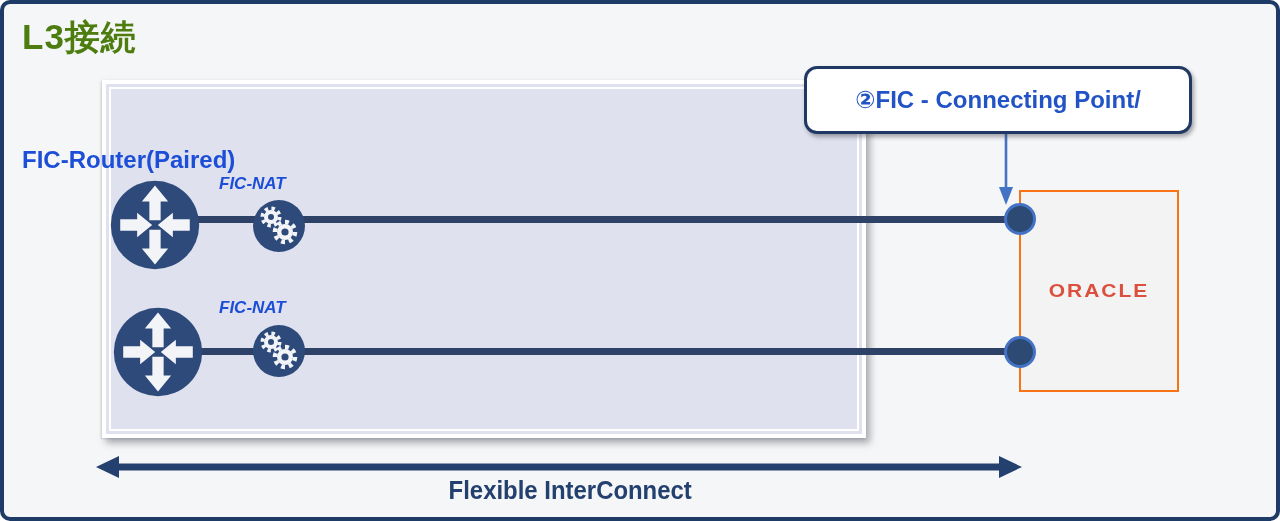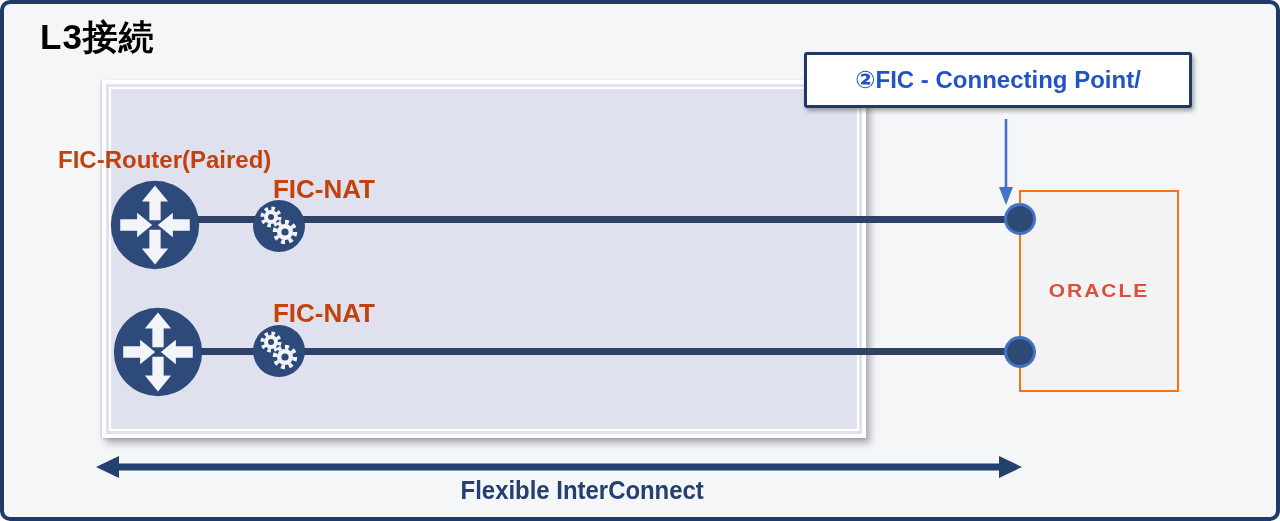--- a/index.html
+++ b/index.html
@@ -1,36 +1,36 @@
 <!DOCTYPE html>
 <html><head>
 <meta charset="utf-8">
 <style>
   html,body{margin:0;padding:0;background:#fff;font-family:"Liberation Sans","DejaVu Sans",sans-serif;}
   .canvas{
     position:relative;width:1280px;height:521px;box-sizing:border-box;
     background:#f5f6f7;border:4px solid #1e3a66;border-radius:10px;overflow:hidden;
   }
   .abs{position:absolute;}
-  .page-title{left:18px;top:10px;font-size:35px;font-weight:bold;color:#000000;letter-spacing:1px;margin-left:18px;}
+  .page-title{left:18px;top:10px;font-size:35px;font-weight:bold;color:#4d7c0f;letter-spacing:1px;}
   .panel{
     left:98px;top:76px;width:764px;height:358px;box-sizing:border-box;
     background:#dfe2ee;border:4px solid #ffffff;
     box-shadow:inset 0 0 0 3px #dfe2ee, inset 0 0 0 5px #ffffff,
                4px 5px 7px rgba(105,105,118,0.55), -1px 1px 2px rgba(140,140,150,0.35);
     z-index:0;
   }
   .panel-title{
     left:98px;top:86px;width:764px;text-align:center;
     font-size:30px;font-weight:400;color:#2e4a7b;z-index:1;
   }
-  .lbl{font-weight:bold;color:#c2410c;z-index:5;margin-left:36px;}
+  .lbl{font-weight:bold;color:#1d4ed8;z-index:5;}
   .router-label{left:18px;top:142px;font-size:24px;}
   .conn-label{left:392px;top:274px;width:450px;text-align:center;font-size:24px;}
-  .nat-label{font-size:26px;width:120px;text-align:right;}
+  .nat-label{font-size:17px;width:120px;text-align:left;font-style:italic;}
   .nat-label-1{left:215px;top:170px;}
   .nat-label-2{left:215px;top:294px;}
   .wire{height:7px;background:#2d4266;z-index:2;}
   .wire-1{left:150px;top:212px;width:866px;}
   .wire-2{left:152px;top:344px;width:864px;}
   .icon{z-index:3;}
   .endpoint{
     width:32px;height:32px;box-sizing:border-box;border-radius:50%;
     background:#2d4a75;border:3px solid #4472c4;z-index:6;
   }
@@ -39,31 +39,31 @@
   .oracle-box{
     left:1015px;top:186px;width:160px;height:202px;box-sizing:border-box;
     background:#f3f3f3;border:2px solid #f97316;z-index:4;
     display:flex;align-items:center;justify-content:center;
   }
   .oracle-logo{
     font-size:21px;font-weight:bold;color:#dd4f3d;letter-spacing:2px;
     transform:scaleY(0.85);
   }
   .callout{
-    left:800px;top:48px;width:388px;height:56px;box-sizing:border-box;
-    background:#ffffff;border:3px solid #1f3864;border-radius:3px;
+    left:800px;top:62px;width:388px;height:68px;box-sizing:border-box;
+    background:#ffffff;border:3px solid #1f3864;border-radius:13px;
     box-shadow:2px 3px 4px rgba(60,60,70,0.45);
     display:flex;flex-direction:column;align-items:center;justify-content:center;
     z-index:7;
   }
   .callout-line{font-size:24px;line-height:30px;font-weight:bold;color:#2153c6;white-space:nowrap;}
   .callout-arrow{left:994px;top:115px;z-index:6;}
   .span-arrow{left:90px;top:449px;z-index:2;}
   .bottom-label{
-    left:328px;top:471px;width:500px;text-align:center;
+    left:316px;top:471px;width:500px;text-align:center;
     font-size:26px;font-weight:bold;color:#24406e;z-index:3;
   }
   .bottom-label span{display:inline-block;transform:scaleX(0.92);transform-origin:center;}
 </style>
 </head>
 <body>
 
 <div class="canvas">
 
   <div class="abs page-title">L3接続</div>

